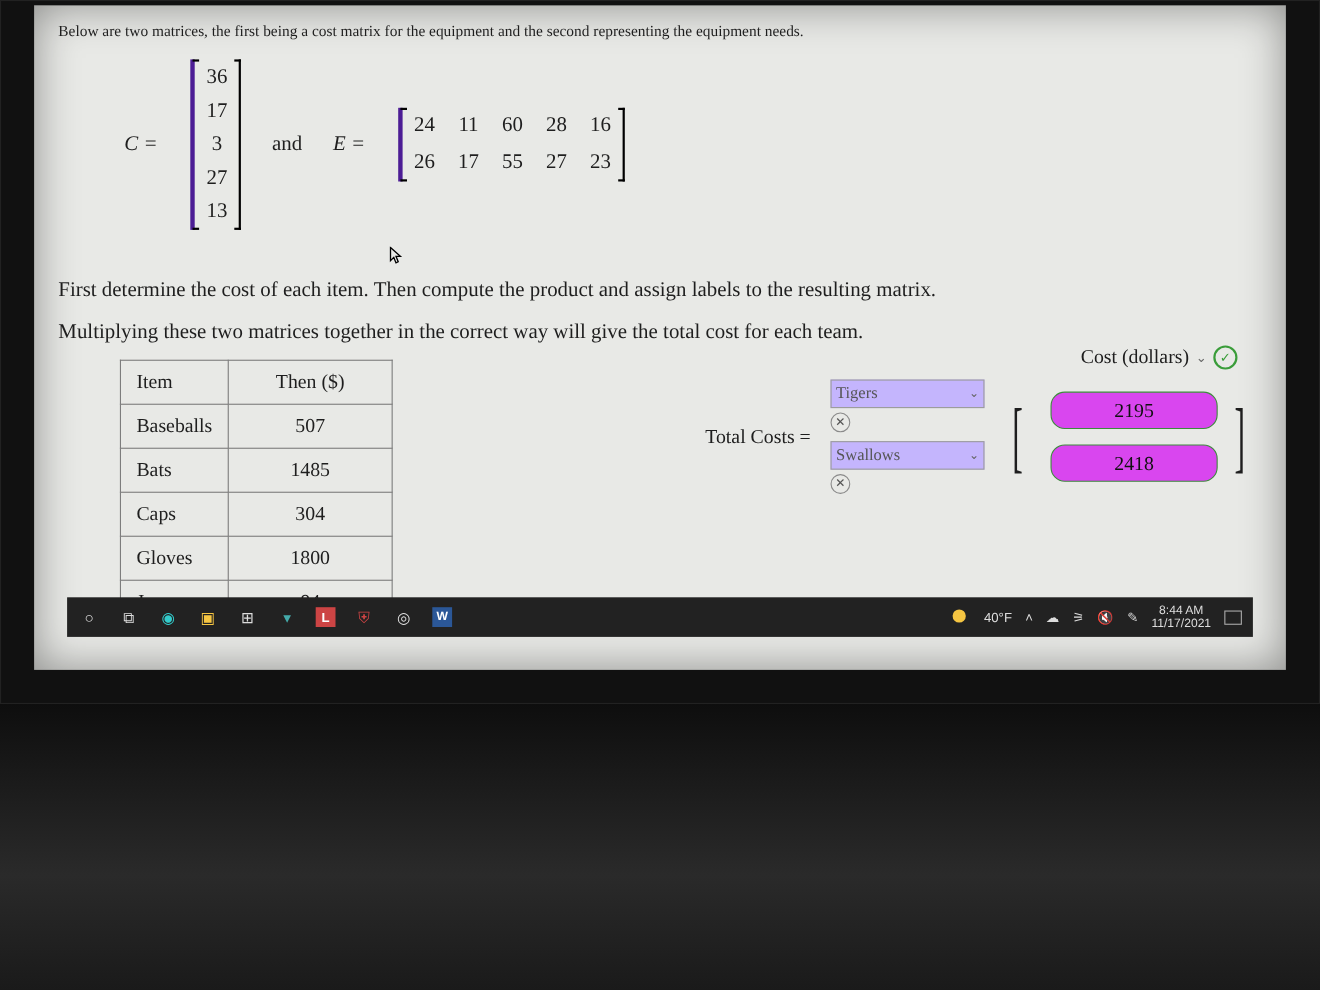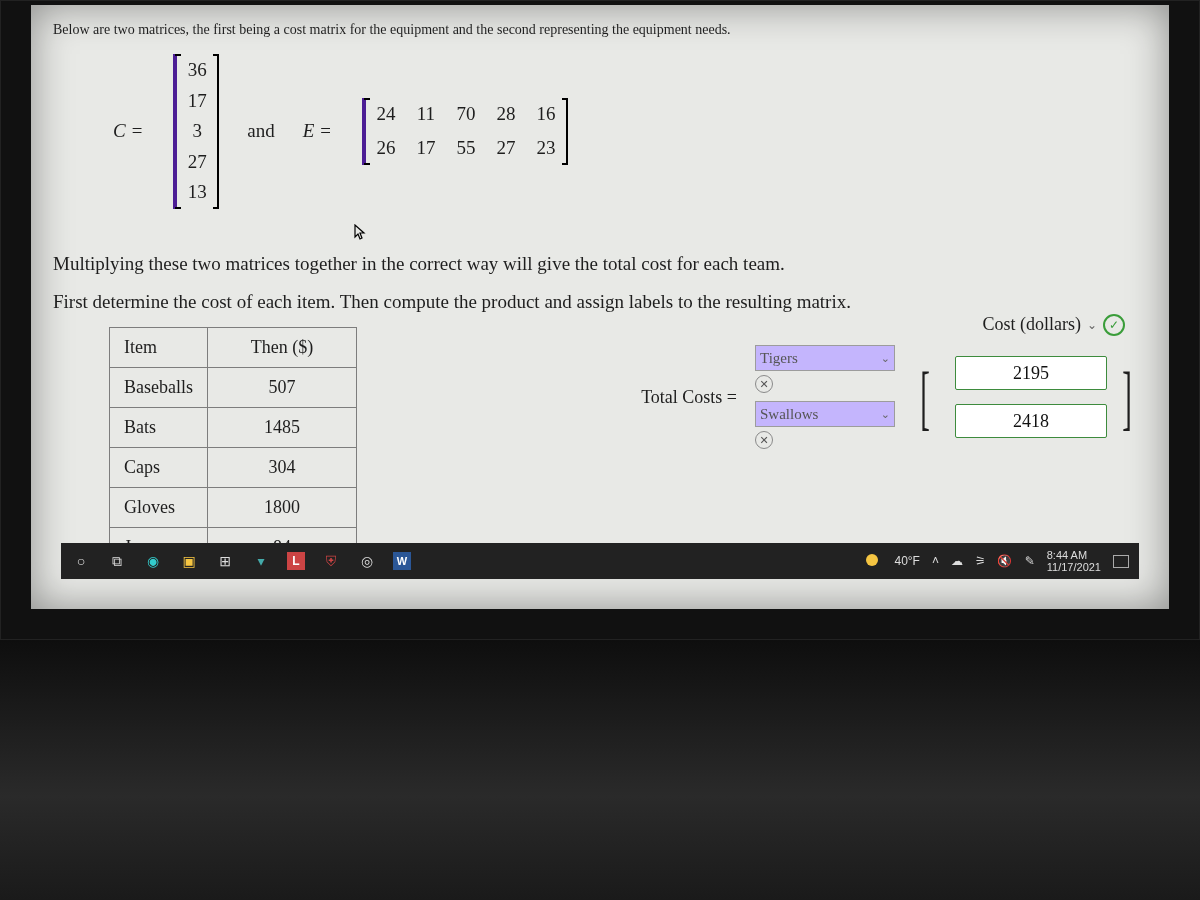--- a/index.html
+++ b/index.html
@@ -31,33 +31,33 @@
   
   .totals{position:absolute;right:30px;top:340px;display:flex;align-items:center;gap:18px}
   .totals-label{font-size:18px}
   .teams-box{display:flex;flex-direction:column;gap:8px}
   .team-sel{display:flex;flex-direction:column;gap:2px}
   .sel{width:130px;height:24px;border:1px solid #9c9c9c;background:#c4b5fd;font-size:15px;padding:0 4px;display:flex;align-items:center;justify-content:space-between;color:#555}
   .chev{font-size:11px;color:#666}
   .clear-x{width:16px;height:16px;border:1px solid #8a8a8a;border-radius:50%;font-size:11px;display:flex;align-items:center;justify-content:center;color:#555;margin-top:2px}
   .big-bracket{font-size:72px;line-height:1;font-family:'Times New Roman',serif;transform:scaleX(.4)}
   .answers{display:flex;flex-direction:column;gap:14px}
-  .answer-cell{background:#ffffff;color:#111;border:1px solid #3d8b3d;width:150px;height:32px;display:flex;align-items:center;justify-content:center;font-size:18px;border-radius:2px}
+  .answer-cell{background:#d946ef;color:#111;border:1px solid #3d8b3d;width:150px;height:32px;display:flex;align-items:center;justify-content:center;font-size:18px;border-radius:13px}
   .cost-header{position:absolute;right:44px;top:306px;font-size:18px;display:flex;align-items:center;gap:6px}
   .cost-header .chev{font-size:12px}
   .check-circle{width:18px;height:18px;border:2px solid #3a9d3a;border-radius:50%;display:flex;align-items:center;justify-content:center;color:#3a9d3a;font-size:12px}
 
   
   .taskbar{position:absolute;left:30px;right:30px;bottom:30px;height:36px;background:#222;display:flex;align-items:center;padding:0 10px;color:#ddd;font-family:'Segoe UI',Arial,sans-serif;font-size:12px}
   .tb-left{display:flex;align-items:center;gap:16px}
   .tb-icon{width:20px;height:20px;display:flex;align-items:center;justify-content:center;font-size:14px}
   .tb-right{margin-left:auto;display:flex;align-items:center;gap:12px}
   .weather{display:flex;align-items:flex-start;gap:16px}
   .sun{width:12px;height:12px;background:#f5c542;border-radius:50%}
-  .time{display:flex;flex-direction:column;align-items:flex-start;line-height:1.1;font-size:11px}
+  .time{display:flex;flex-direction:column;align-items:center;line-height:1.1;font-size:11px}
   .tray-box{width:14px;height:11px;border:1px solid #aaa}
 
   
   .desk{position:absolute;left:0;right:0;bottom:0;height:260px;background:linear-gradient(#0e0e0e,#2a2a2a 60%,#1a1a1a)}
 </style>
 </head>
 <body>
 
 <div class="monitor-frame">
   <div class="screen">
@@ -80,43 +80,43 @@
 
         <span>and</span>
 
         <span class="mlabel">E =</span>
         <span class="bracket">
           <span class="tr"></span>
           <span class="col" style="gap:6px">
             <span class="mrow">
               <span>24</span>
               <span>11</span>
-              <span>70</span>
+              <span>60</span>
               <span>28</span>
               <span>16</span>
             </span>
             <span class="mrow">
               <span>26</span>
               <span>17</span>
               <span>55</span>
               <span>27</span>
               <span>23</span>
             </span>
           </span>
         </span>
       </div>
 
       <div style="margin-left:300px;margin-top:-8px;margin-bottom:4px">
         <svg class="cursor-svg" viewBox="0 0 16 16">
             <path d="M2 1 L2 13 L5 10 L7 15 L9 14 L7 9 L11 9 Z" fill="none" stroke="#000" stroke-width="1.2"></path>
           </svg>
       </div>
 
+      <div class="follow">First determine the cost of each item. Then compute the product and assign labels to the resulting matrix.</div>
       <div class="follow">Multiplying these two matrices together in the correct way will give the total cost for each team.</div>
-      <div class="follow">First determine the cost of each item. Then compute the product and assign labels to the resulting matrix.</div>
 
       <table class="items-table">
         <tbody>
             <tr>
           <th>Item</th>
           <th style="text-align:center">Then ($)</th>
         </tr>
         <tr>
               <td>Baseballs</td>
               <td class="cost">507</td>

